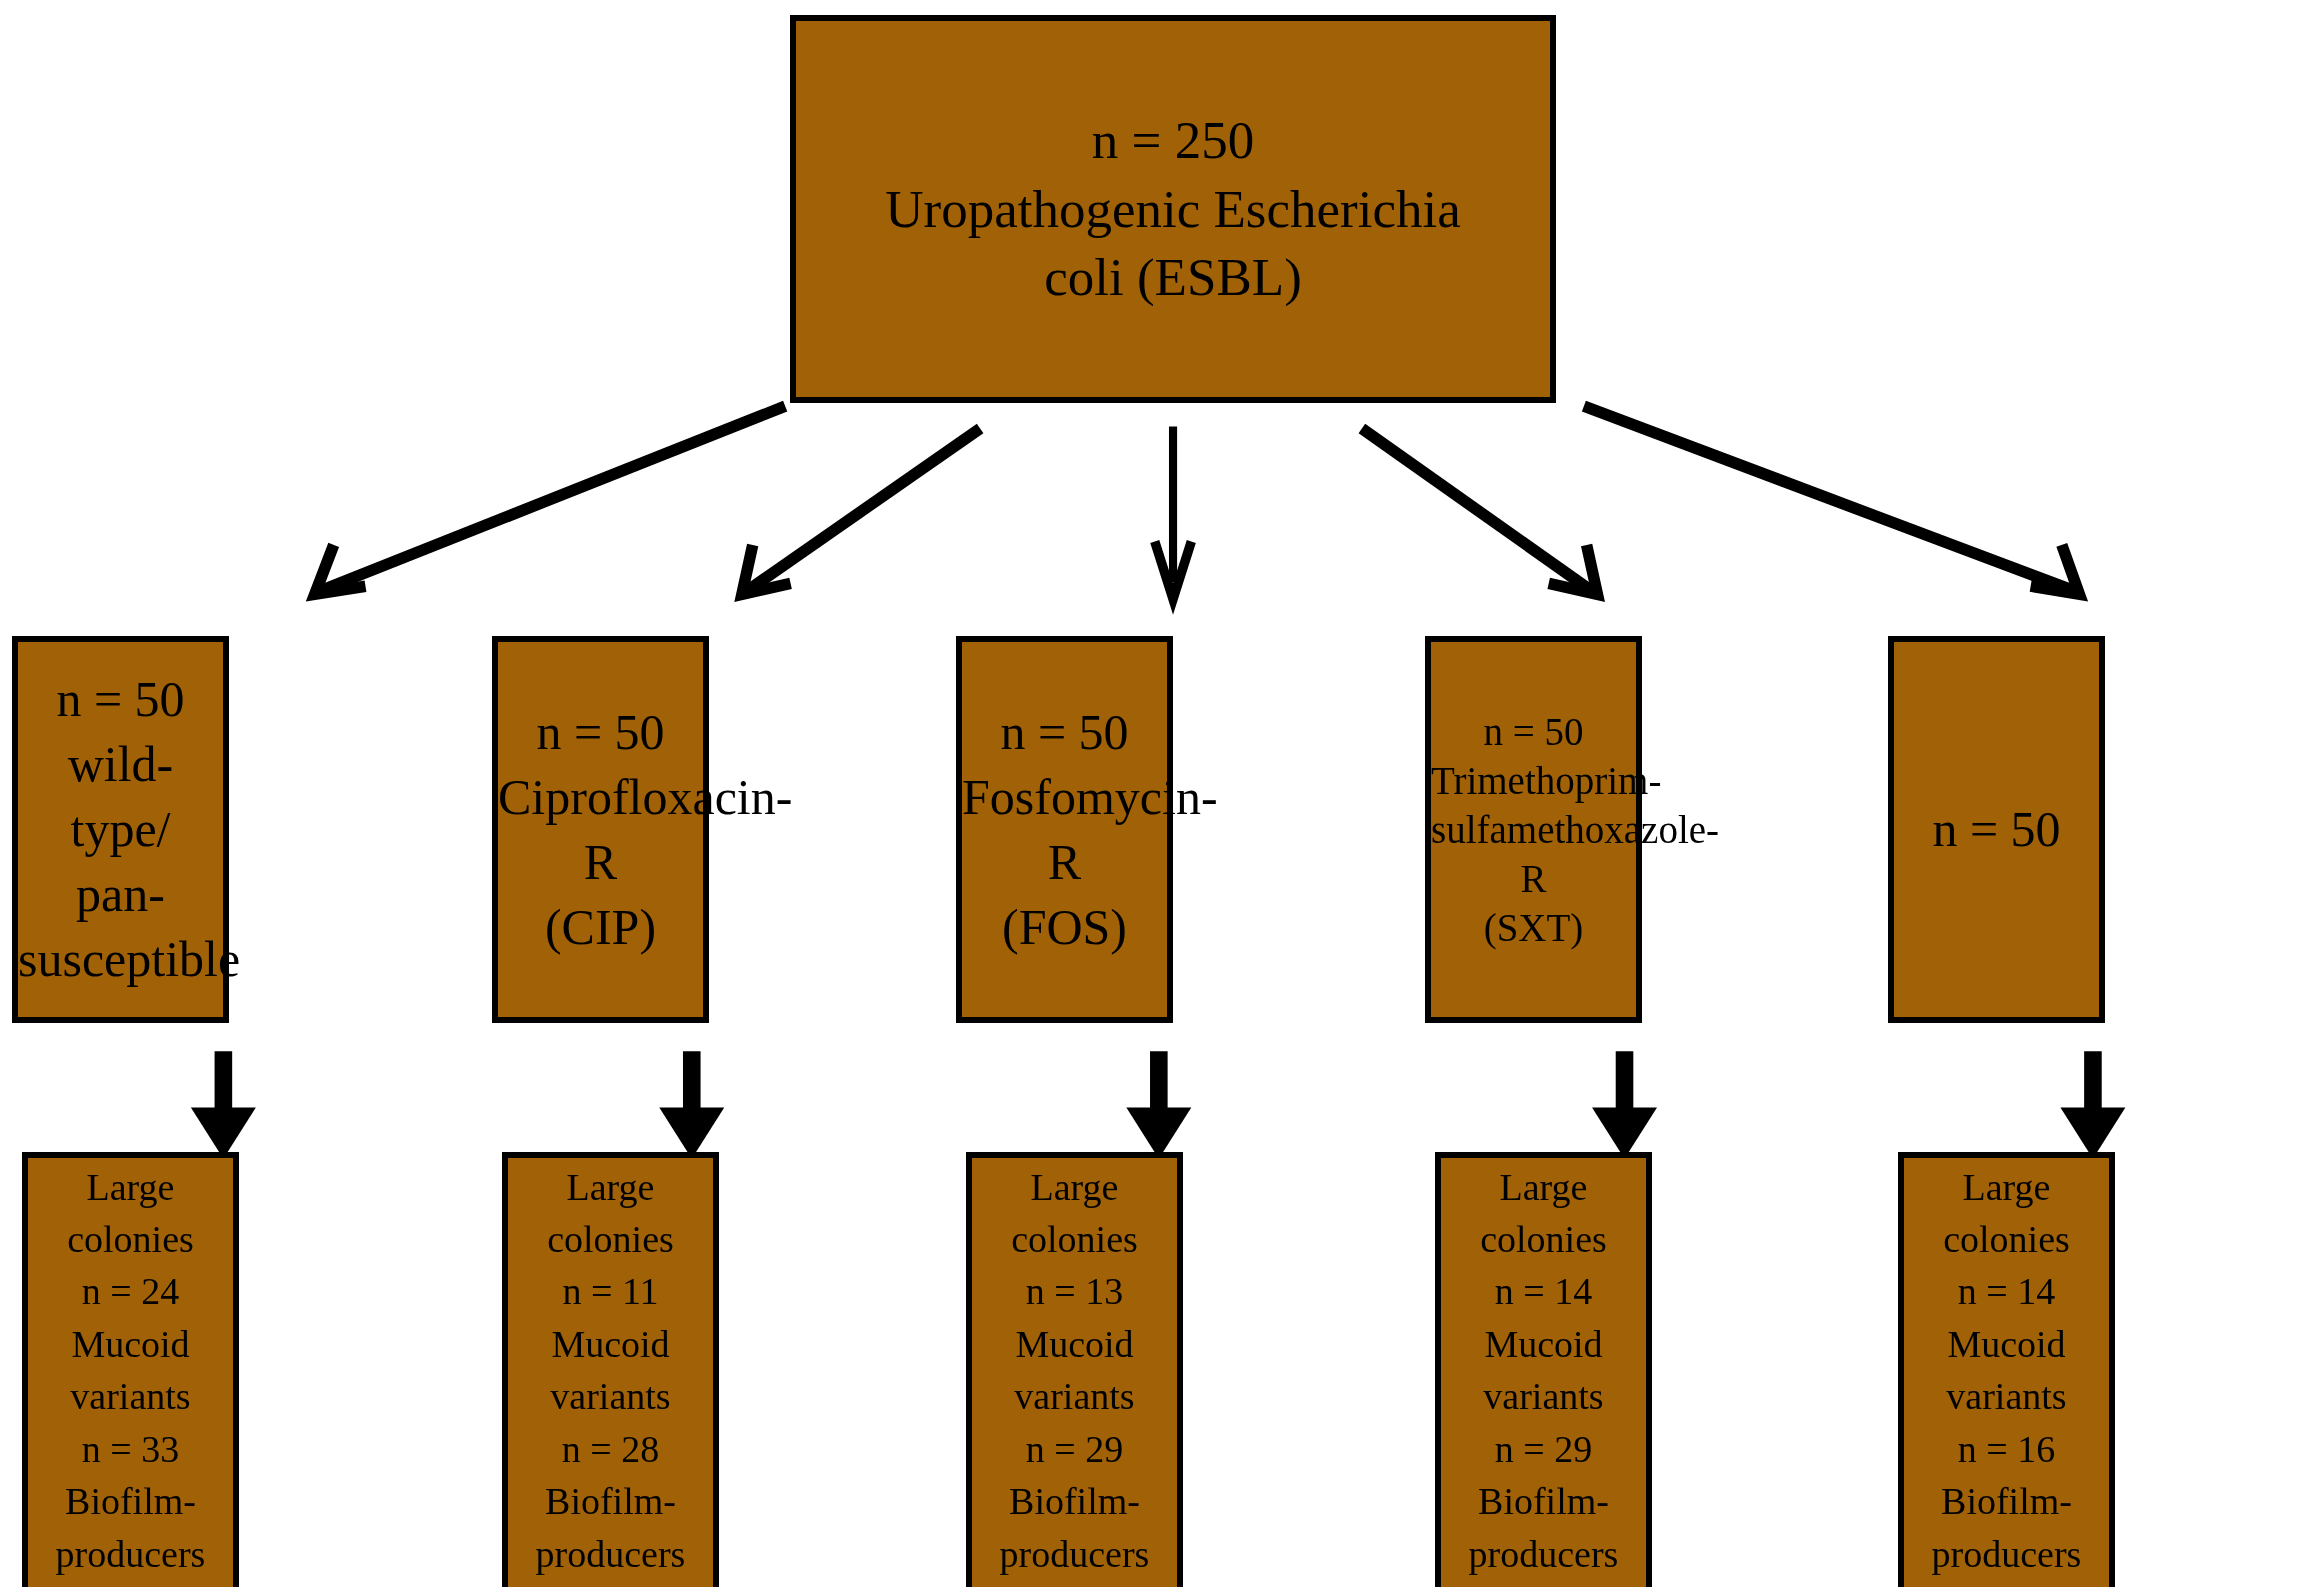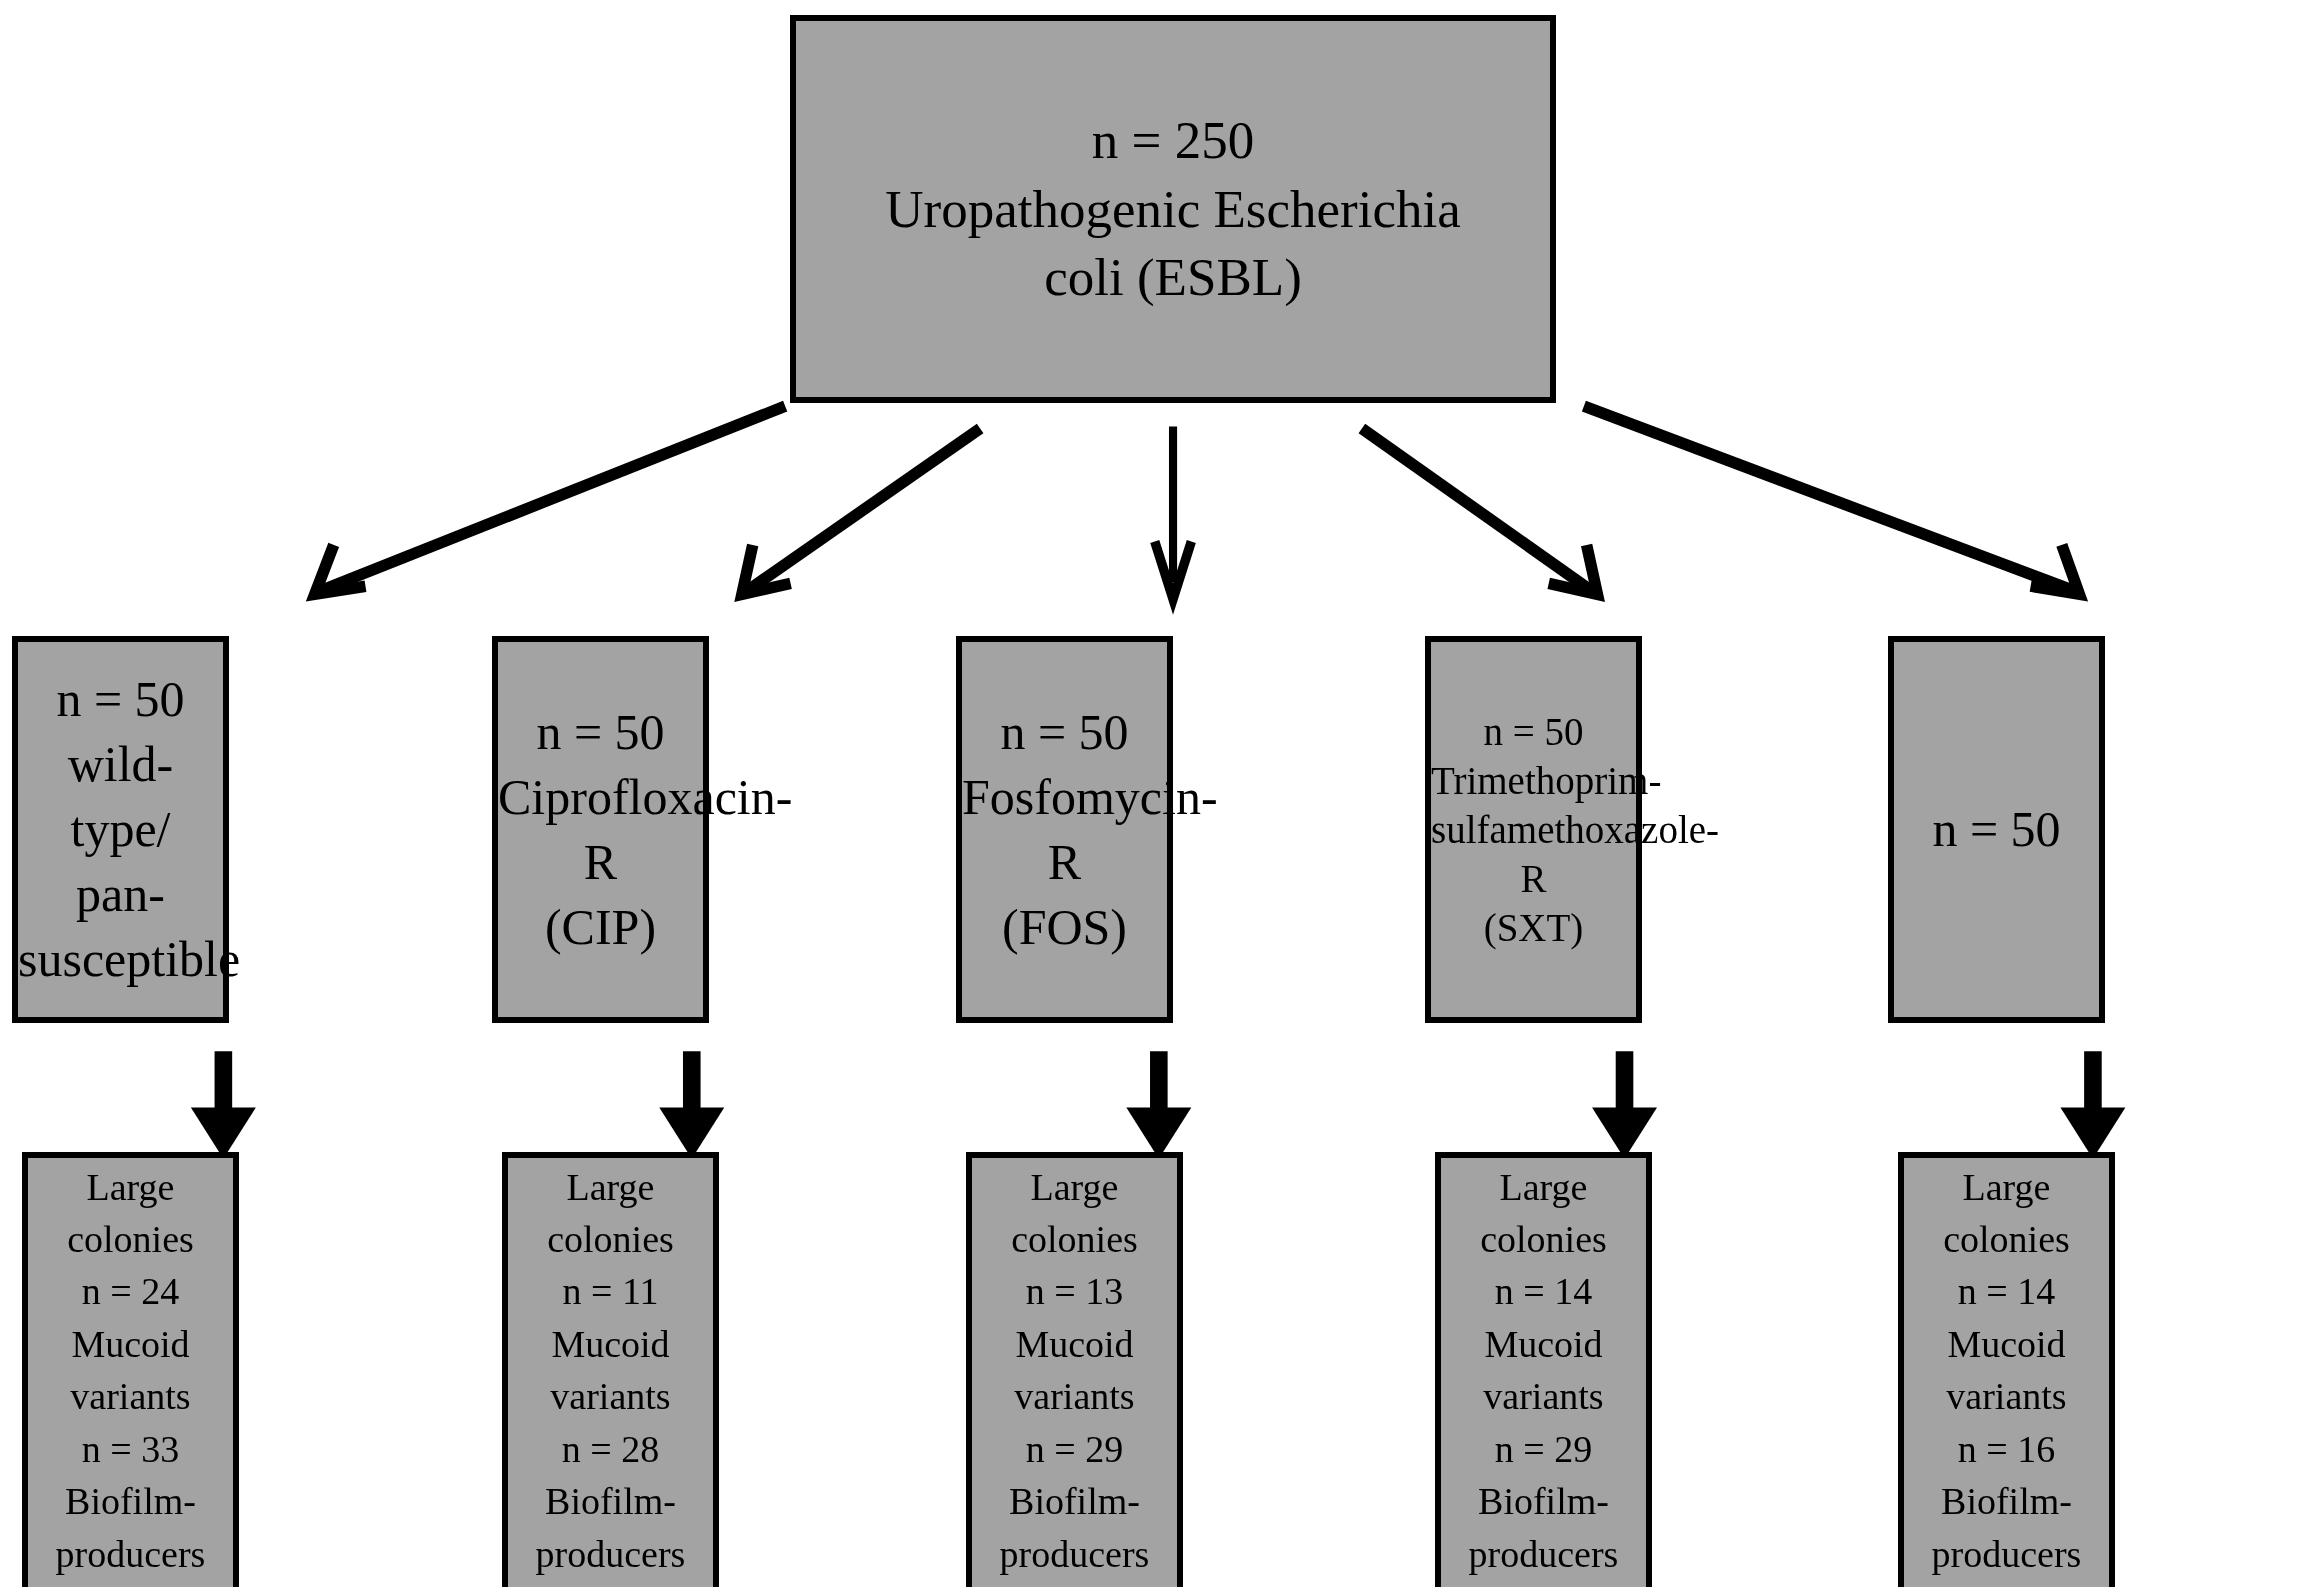--- a/index.html
+++ b/index.html
@@ -6,21 +6,21 @@
   body{
     width:2319px;height:1588px;position:relative;overflow:hidden;
     font-family:"Liberation Serif","DejaVu Serif",serif;
     color:#000000;
   }
   .stage{position:absolute;left:0;top:0;width:2319px;height:1588px;}
 
   .node{
     position:absolute;
     box-sizing:border-box;
-    background:#a3a3a3;
+    background:#a16207;
     border:6px solid #000000;
     display:flex;
     align-items:center;
     justify-content:center;
     text-align:center;
   }
   .node .txt{
     display:block;
     width:100%;
     line-height:1.30;

